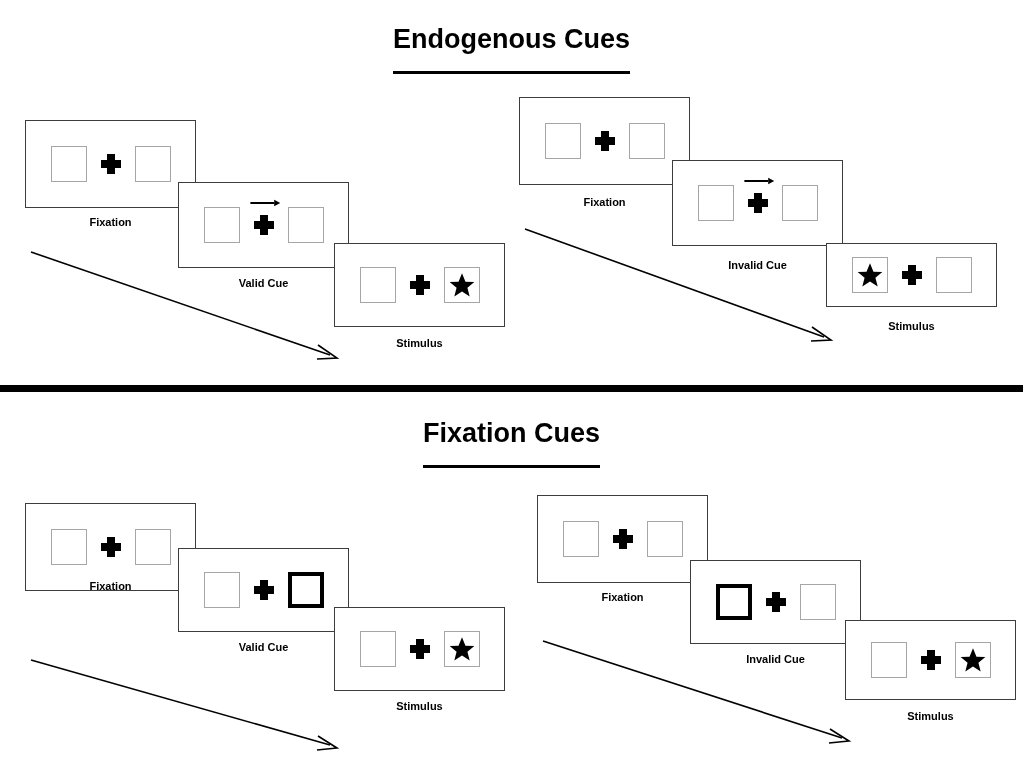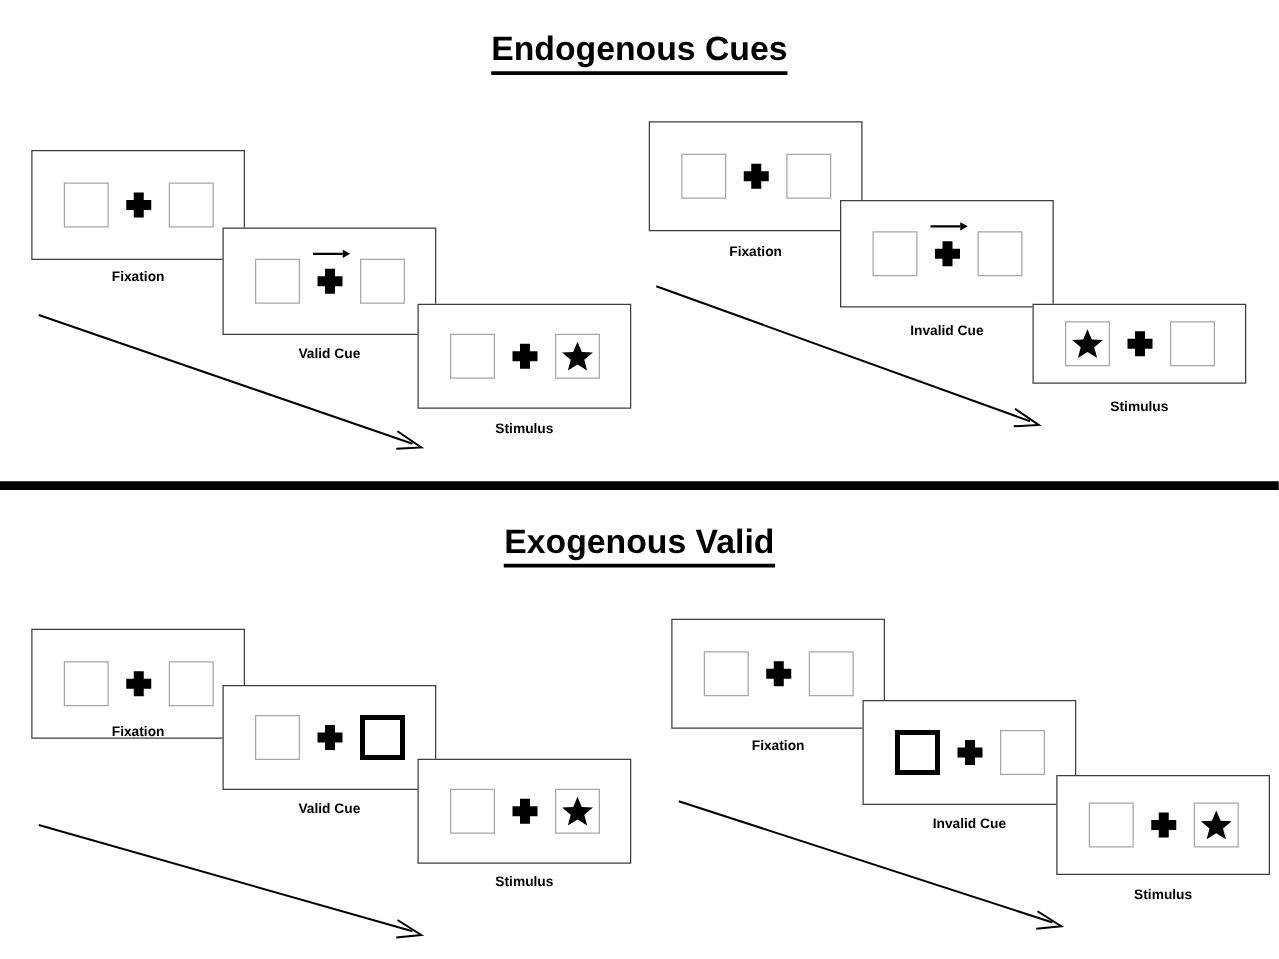--- a/index.html
+++ b/index.html
@@ -22,21 +22,21 @@
     position: absolute;
     left: 0;
     width: 1023px;
     text-align: center;
     font-size: 27px;
     font-weight: bold;
     letter-spacing: 0px;
   }
   .section-title span {
     border-bottom: 3px solid #000;
-    padding-bottom: 3px;
+    padding-bottom: 17px;
   }
 
   
   .divider {
     position: absolute;
     left: 0;
     width: 1023px;
     height: 7px;
     background: #000000;
   }
@@ -235,21 +235,21 @@
 <div class="caption" style="left:826px; top:320px; width:171px;">Stimulus</div>
 
 <svg class="seq-arrow" style="left:519px; top:222px; width:325px; height:130px;" viewBox="0 0 325 130">
   <line x1="6" y1="7" x2="305" y2="115" stroke="#000" stroke-width="1.6"></line>
   <polyline points="293,105 312,118 292,119" fill="none" stroke="#000" stroke-width="1.6"></polyline>
 </svg>
 
 <div class="divider" style="top:385px;"></div>
 
 <div class="section-title" style="top:418px;">
-  <span>Exogenous Valid</span>
+  <span>Fixation Cues</span>
 </div>
 
 <div class="panel" style="left:25px; top:503px; width:171px; height:88px;">
   <div class="panel-inner">
     <div class="ph-box"></div>
     <div class="cross-wrap">
       <div class="cross"></div>
     </div>
     <div class="ph-box"></div>
   </div>

